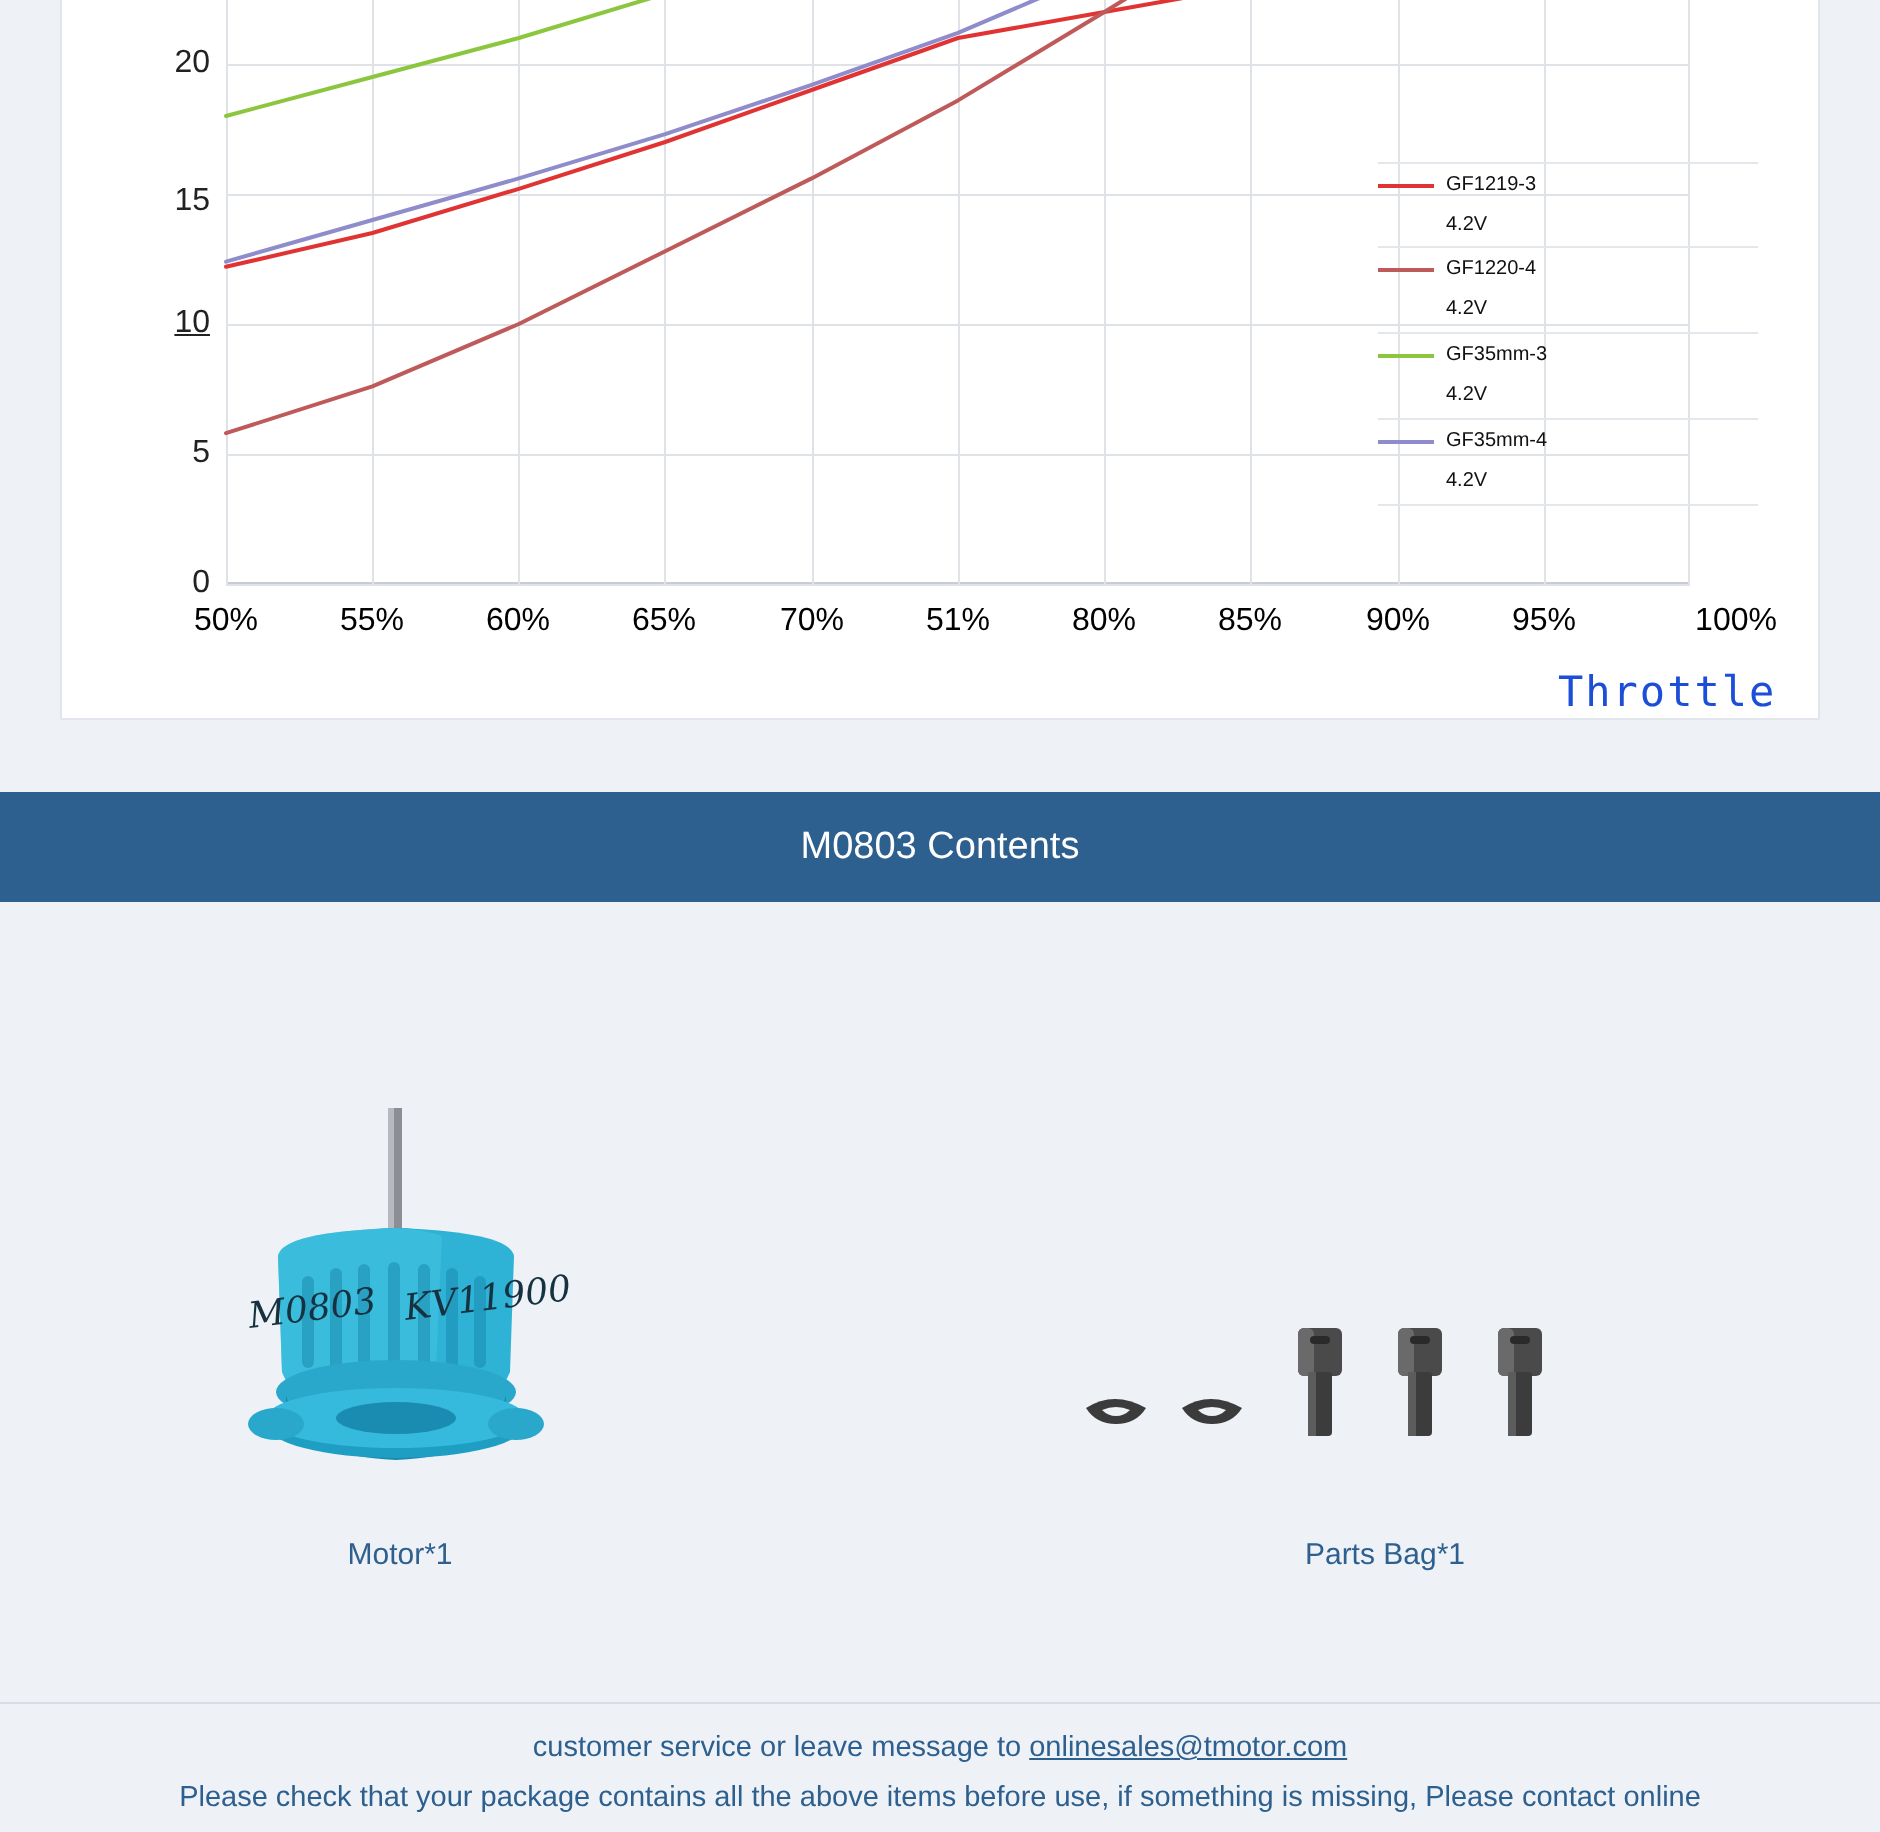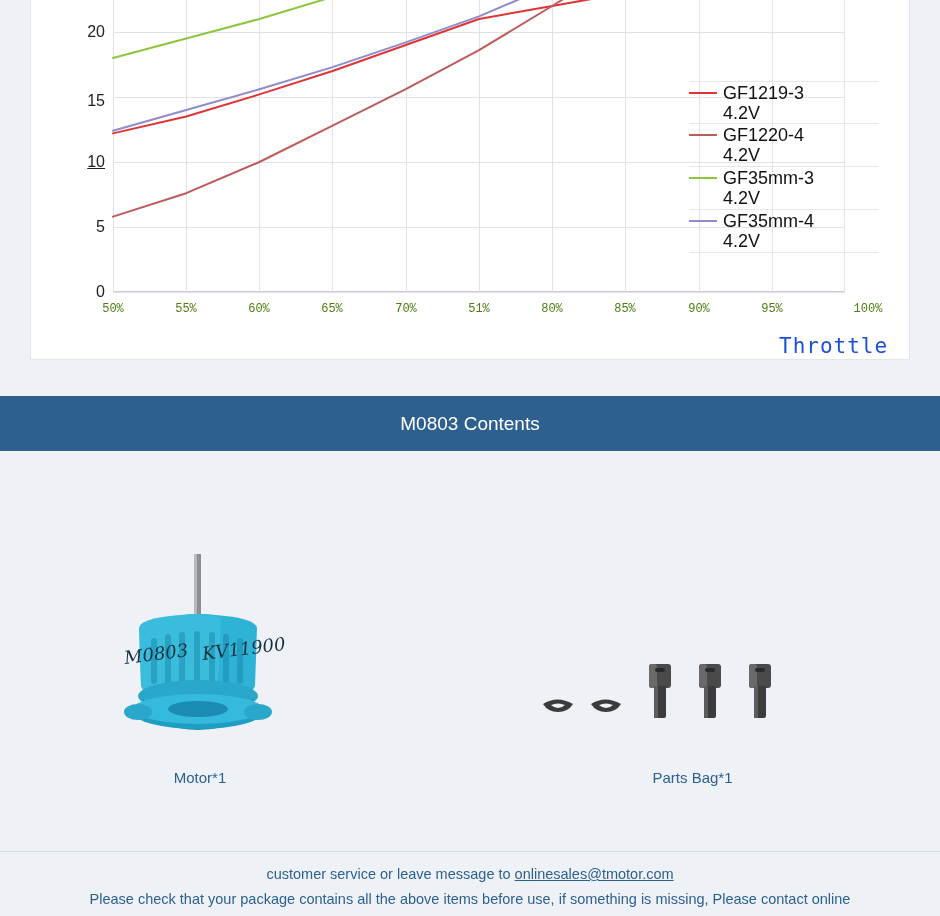--- a/index.html
+++ b/index.html
@@ -65,43 +65,42 @@
     transform: translateY(-50%);
     font-size: 16px;
     color: #222;
     white-space: nowrap;
   }
   .xtick {
     position: absolute;
     top: 100%;
     margin-top: 10px;
     transform: translateX(-50%);
-    font-size: 12px;
-    color: #4d7c0f;
+    font-size: 16px;
+    color: #000000;
     white-space: nowrap;
-    font-family: Liberation Mono, monospace;
   }
 
   .xaxis-label {
     position: absolute;
     left: 748px;
     top: 583px;
     font-family: "DejaVu Sans Mono", monospace;
     font-size: 21px;
     color: #1d4ed8;
     letter-spacing: 1px;
   }
 
   
   .legend {
     position: absolute;
     left: 658px;
     top: 330px;
     width: 190px;
-    font-size: 18px;
+    font-size: 10px;
     color: #111;
   }
   .legend-row {
     position: relative;
     height: 43px;
     border-bottom: 1px solid #e4e8ed;
     box-sizing: border-box;
   }
   .legend-row:first-child { border-top: 1px solid #e4e8ed; }
   .legend-swatch {

